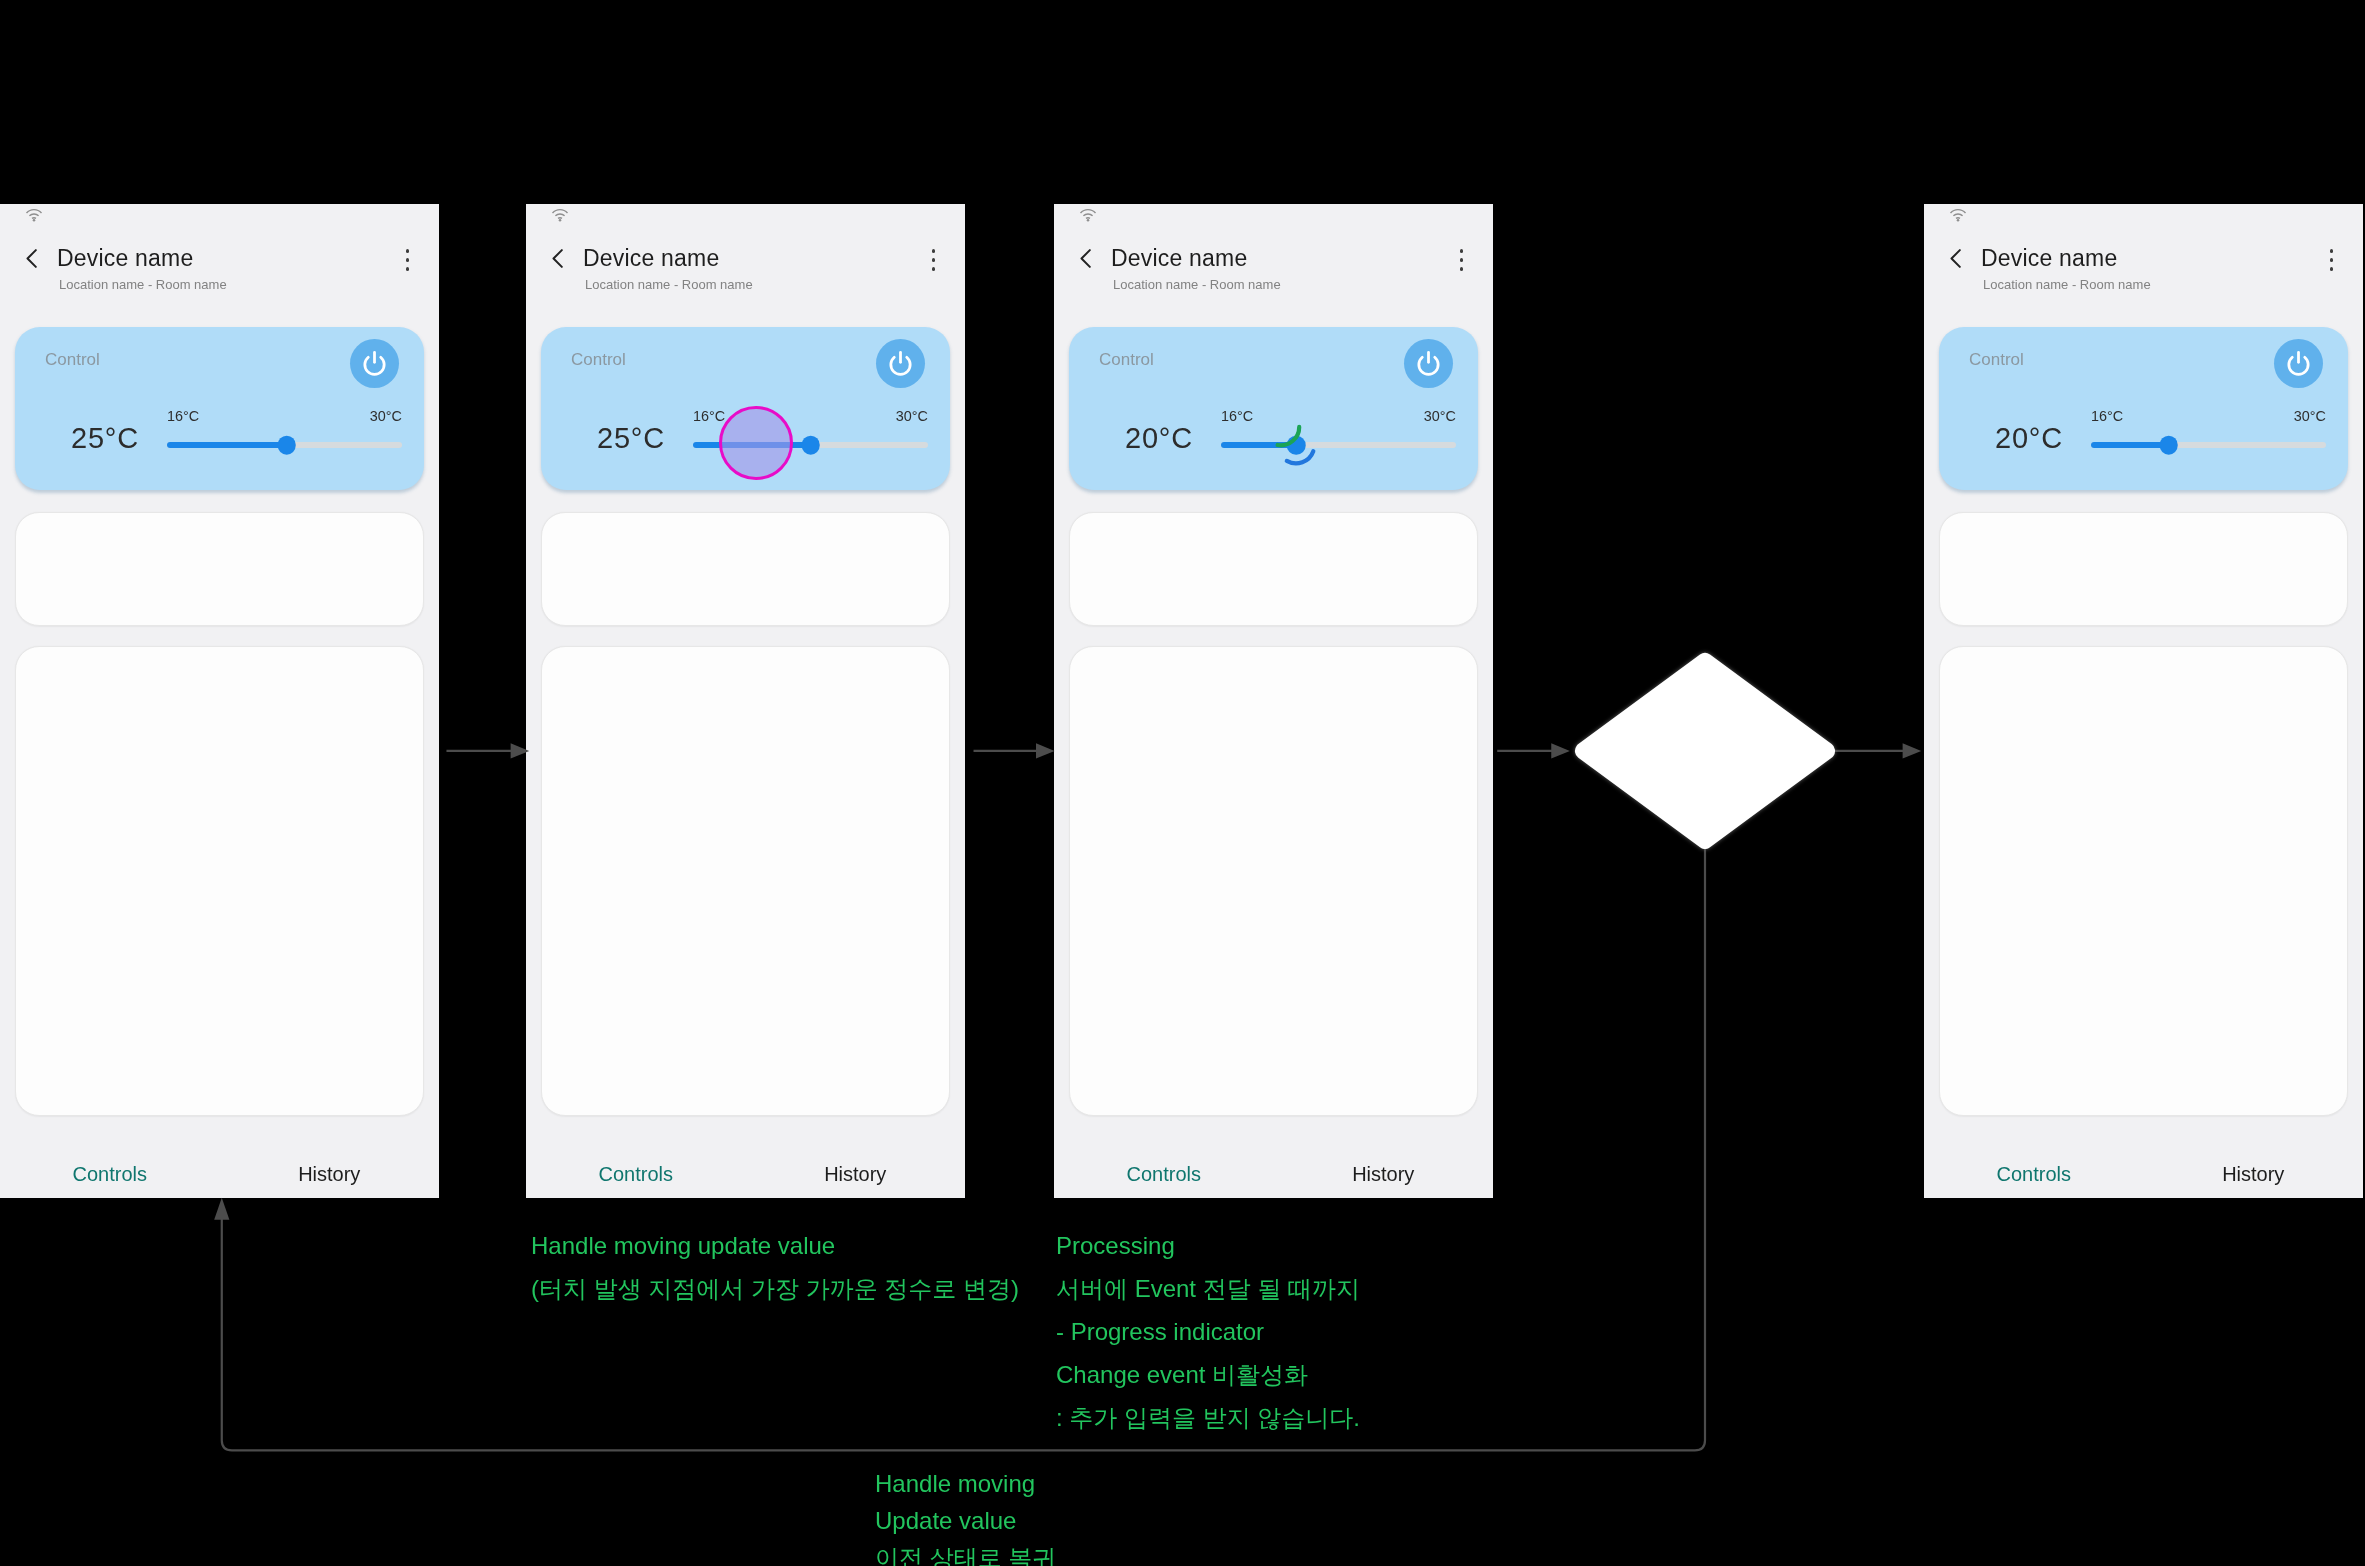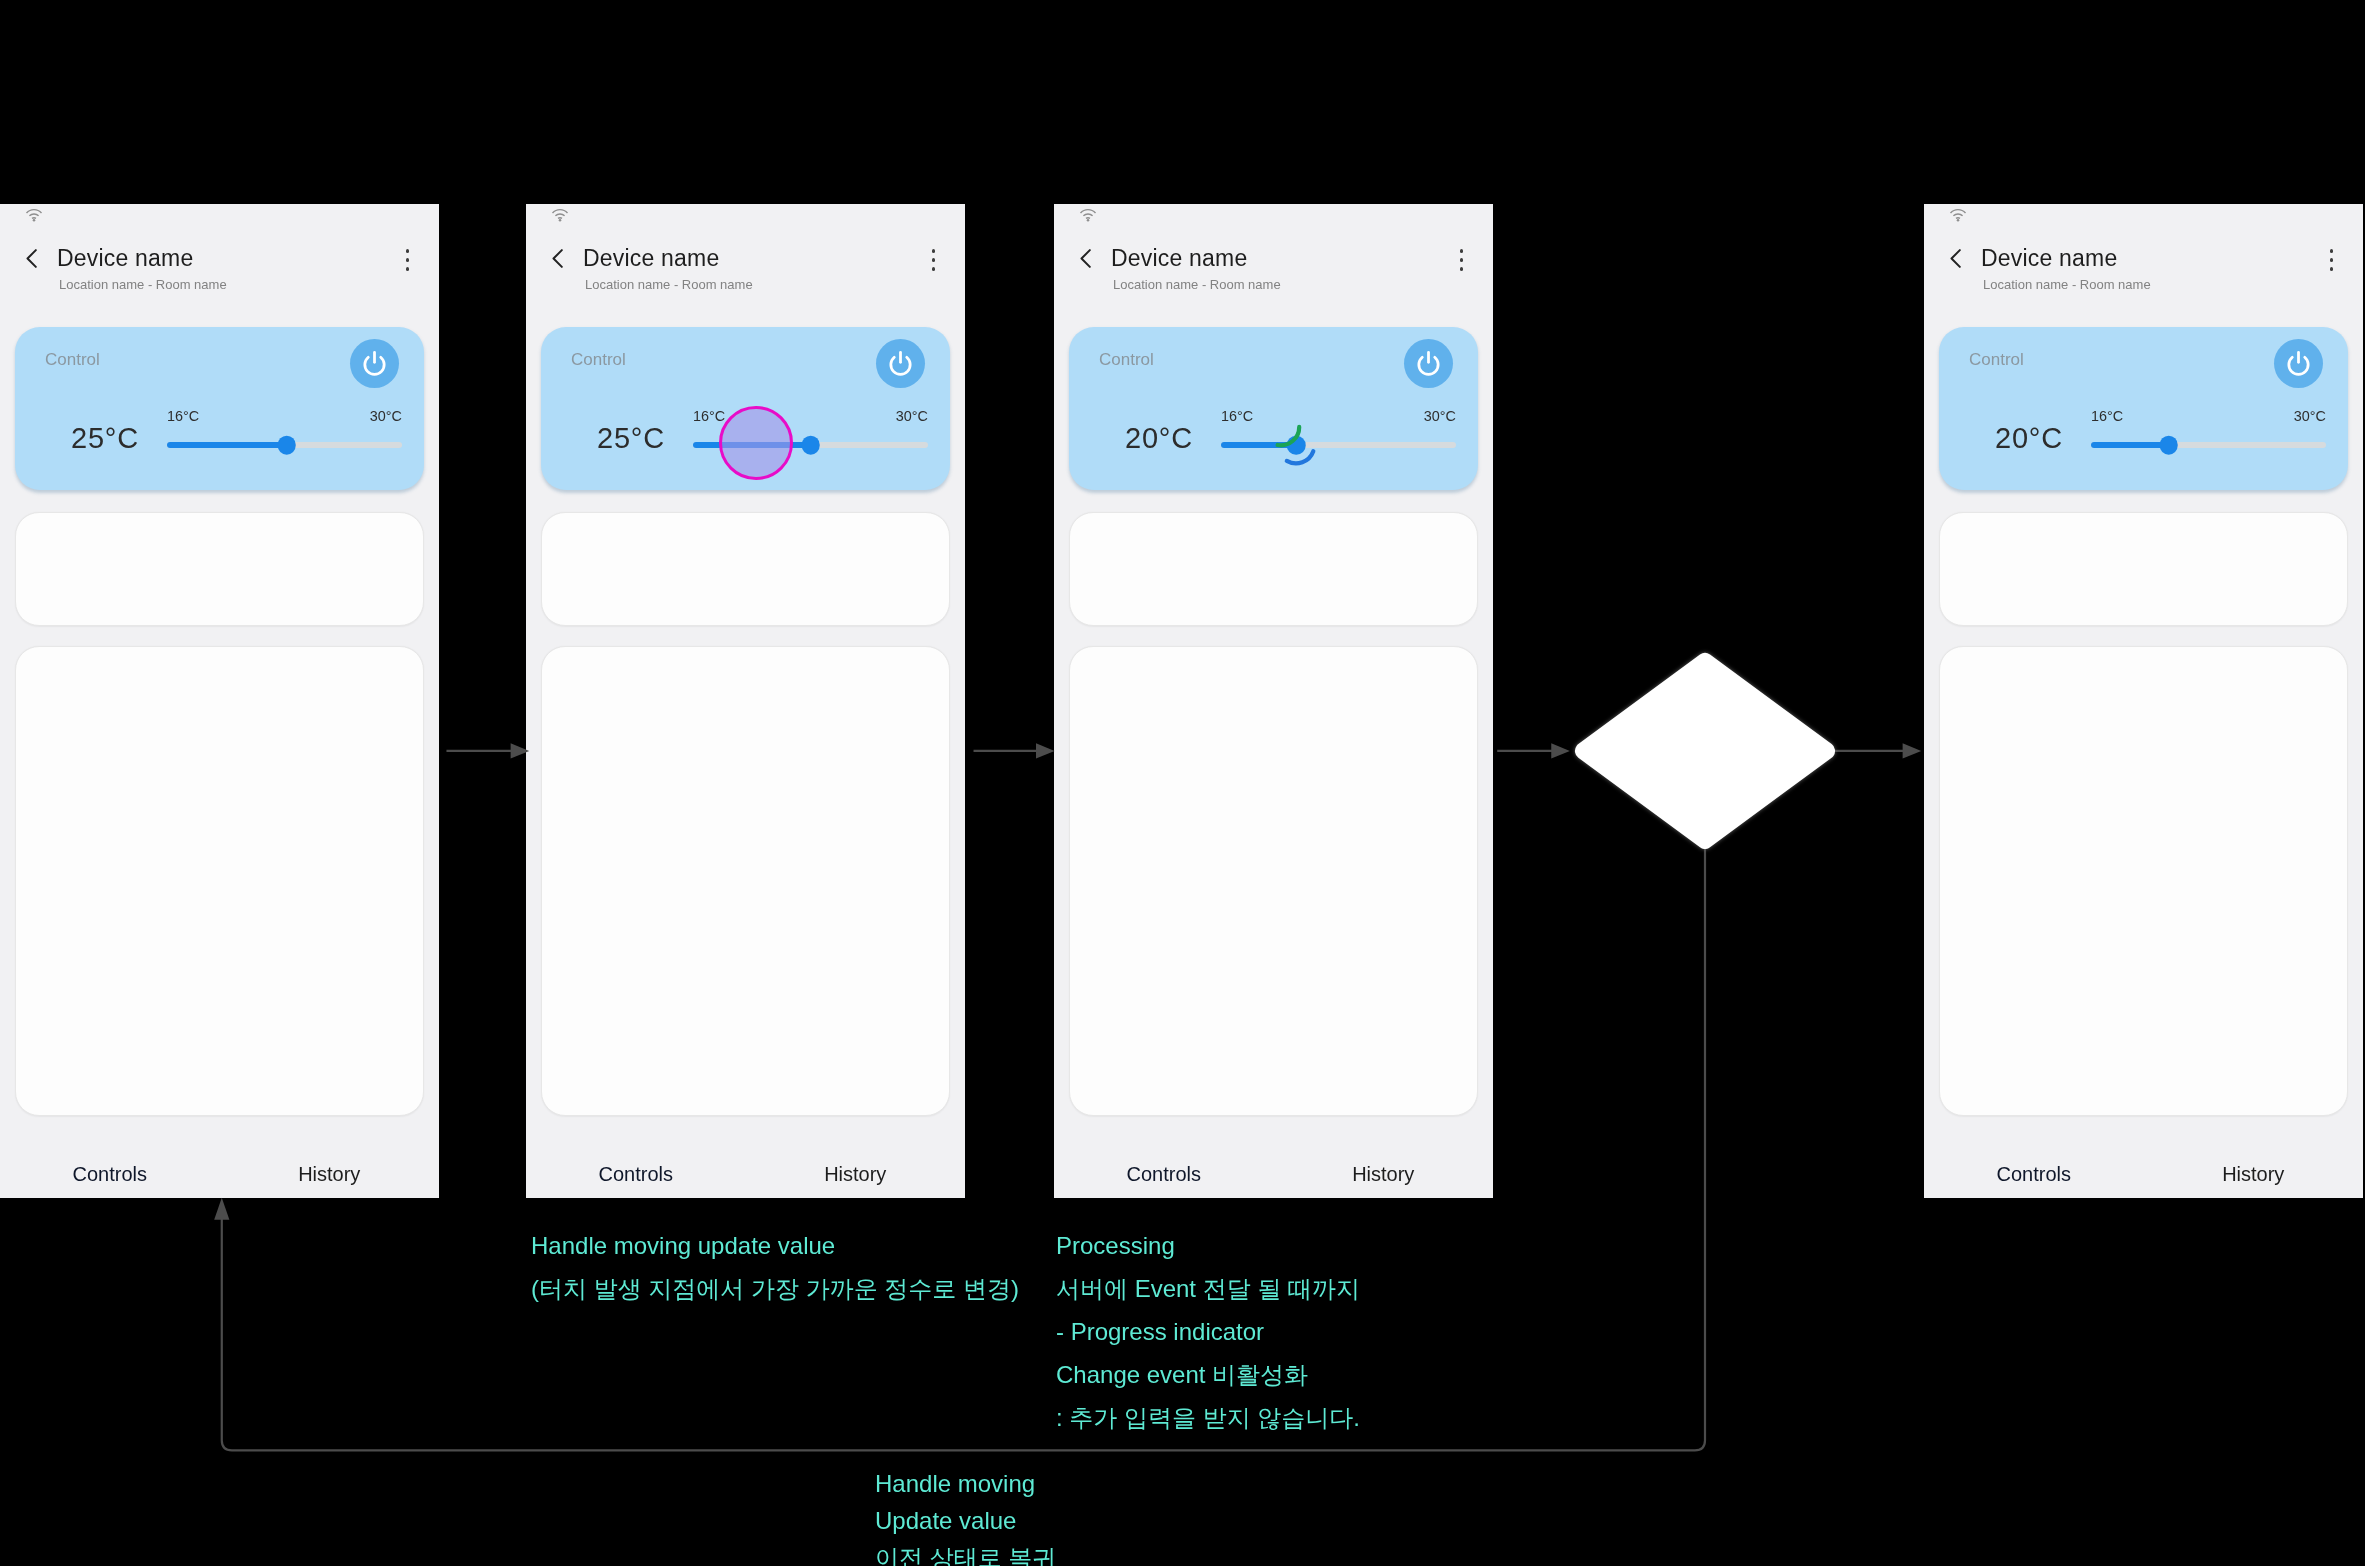--- a/index.html
+++ b/index.html
@@ -29,26 +29,26 @@
   .track{position:absolute;left:0;top:34px;width:100%;height:6px;border-radius:3.4px;background:#d6dbde;}
   .fill{position:absolute;left:0;top:0;height:6px;border-radius:3.4px;background:#1a86e9;}
   .thumb{position:absolute;top:37px;width:18.6px;height:18.6px;border-radius:50%;background:#1a86e9;
          transform:translate(-50%,-50%);cursor:pointer;}
   .touch-ring{position:absolute;top:35px;width:68px;height:68px;border-radius:50%;
               border:3px solid #e80cc8;background:rgba(163,150,232,.62);transform:translate(-50%,-50%);}
   .spinner{position:absolute;top:37px;transform:translate(-50%,-50%);}
   .tabbar{position:absolute;left:0;top:945px;width:439px;height:50px;display:flex;}
   .tab{flex:1;display:flex;align-items:center;justify-content:center;font-size:20px;font-weight:500;
        color:#1d1d1d;cursor:pointer;}
-  .tab.active{color:#0f172a;}
+  .tab.active{color:#0f766e;}
   
   #overlay{position:absolute;left:0;top:0;z-index:3;pointer-events:none;}
   .diamond-label{position:absolute;left:1570px;top:714px;width:270px;text-align:center;z-index:4;
                  font-size:24px;line-height:31px;color:#3a3a3a;white-space:pre-line;}
-  .annot{position:absolute;color:#5eead4;font-size:24px;z-index:4;}
+  .annot{position:absolute;color:#22c55e;font-size:24px;z-index:4;}
   .annot div{line-height:43px;}
   #annot-loop div{line-height:37px;}
 </style>
 </head>
 <body>
 
 <div id="stage">
 
   <section class="phone" style="left:0px">
     <svg class="statusbar" viewBox="0 0 24 18" width="20" height="15">

